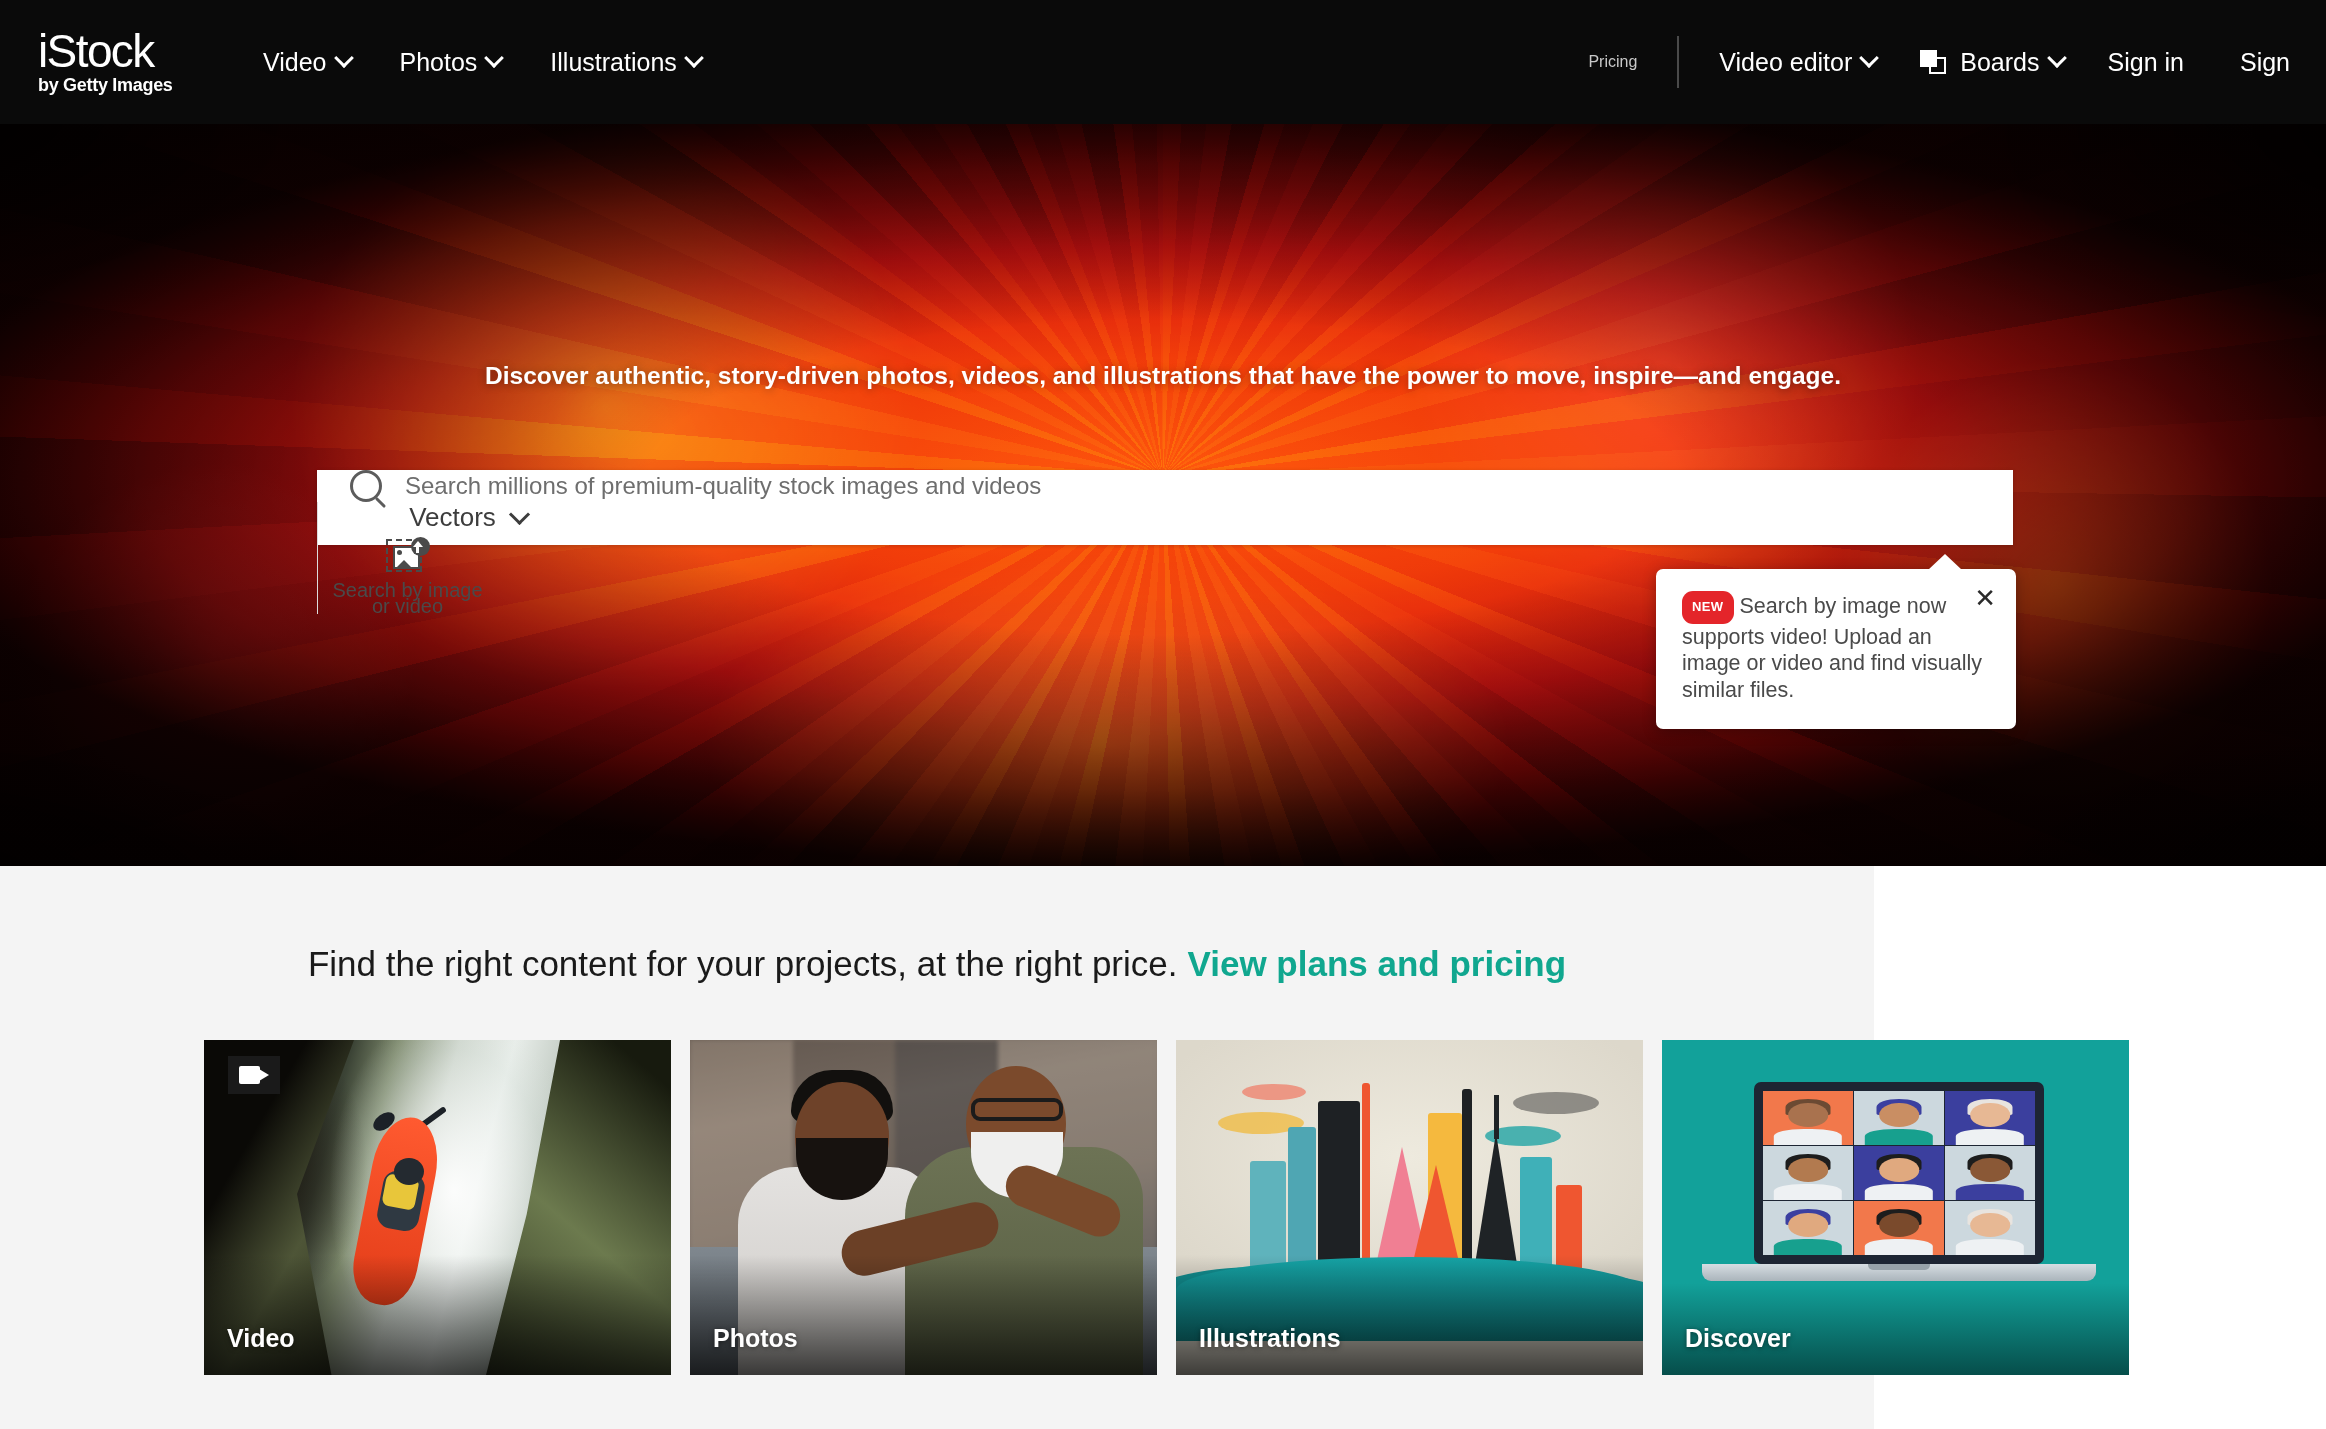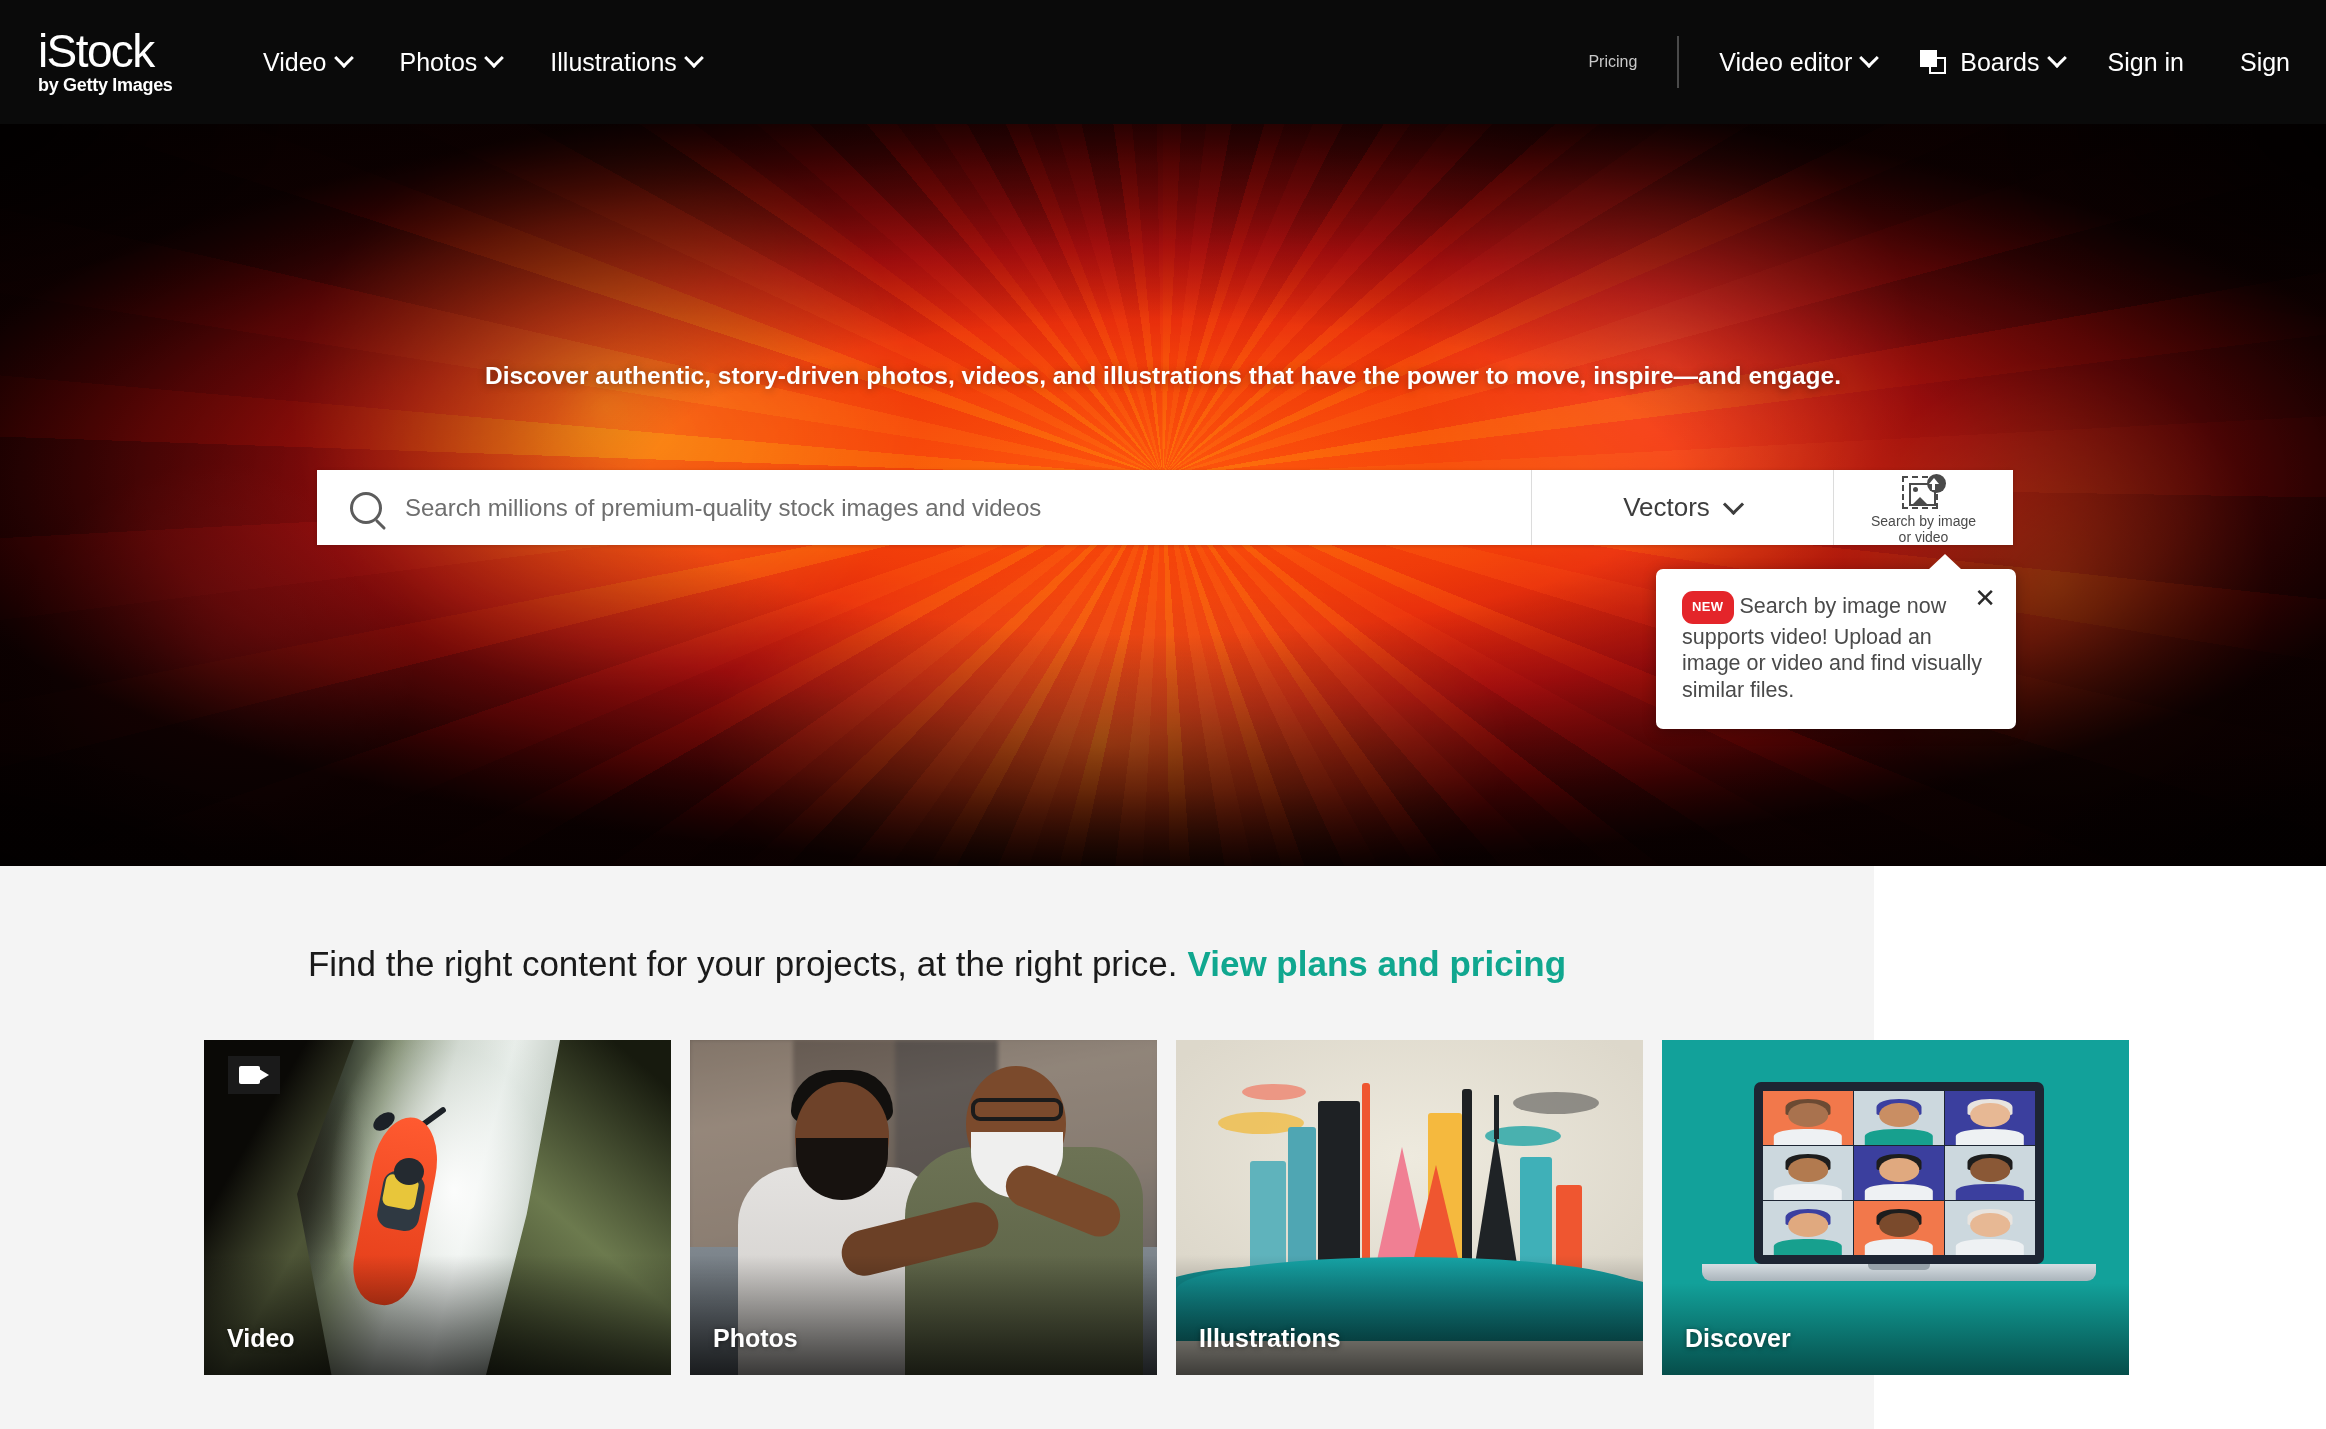--- a/index.html
+++ b/index.html
@@ -121,20 +121,21 @@
     font-size:24.5px; font-weight:bold;
     text-shadow:0 1px 8px rgba(0,0,0,.4);
   }
 
   
   .searchbar {
     position:absolute; top:346px; left:317px;
     width:1696px; height:75px;
     background:#fff; display:flex; align-items:stretch;
     box-shadow:0 1px 4px rgba(0,0,0,.18);
+    flex-direction:column;
   }
   .search-field {
     flex:1; display:flex; align-items:center; padding-left:33px; min-width:0;
   }
   .mag {
     width:32px; height:32px; border:3px solid #5c5c5c; border-radius:50%;
     position:relative; flex:none; margin-right:23px;
   }
   .mag::after {
     content:""; position:absolute; width:3px; height:13px; background:#5c5c5c;
@@ -152,21 +153,21 @@
     gap:16px; color:#3d3d3d; font-size:26px; cursor:pointer;
   }
   .type-select .chev::after { border-color:#3d3d3d; width:12px; height:12px; border-width:3px; }
 
   .img-search {
     width:180px; border-left:1.5px solid #dcdcdc;
     display:flex; flex-direction:column; align-items:center;
     justify-content:center; cursor:pointer; padding-top:4px;
   }
   .img-search-label {
-    font-size:14px; color:#4a4a4a; line-height:16px;
+    font-size:20px; color:#4a4a4a; line-height:16px;
     text-align:center; margin-top:7px;
   }
   .upimg { position:relative; width:44px; height:38px; }
   .upimg .frame {
     position:absolute; left:0; top:2px; width:36px; height:33px;
     border:2.5px dashed #4a4a4a;
   }
   .upimg .inner {
     position:absolute; left:7px; top:9px; width:27px; height:23px;
     border:2.5px solid #4a4a4a; background:#fff;

